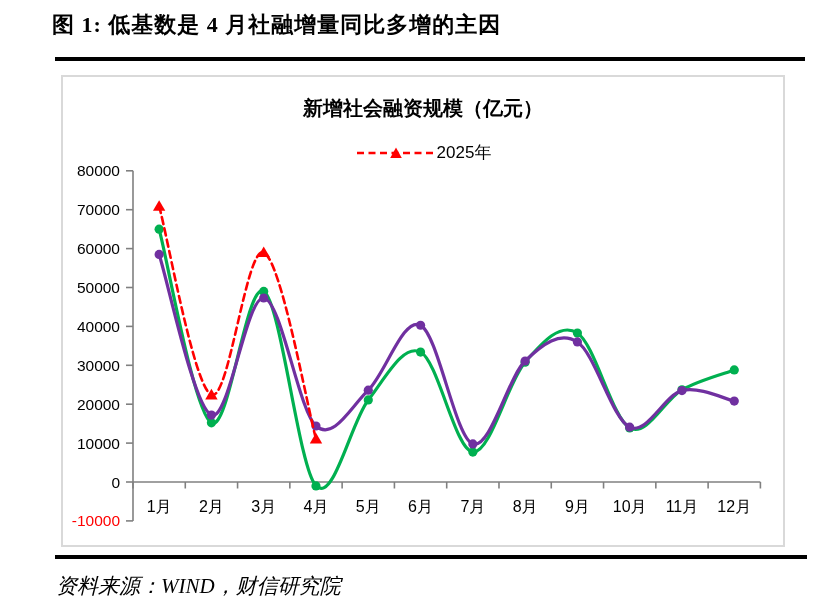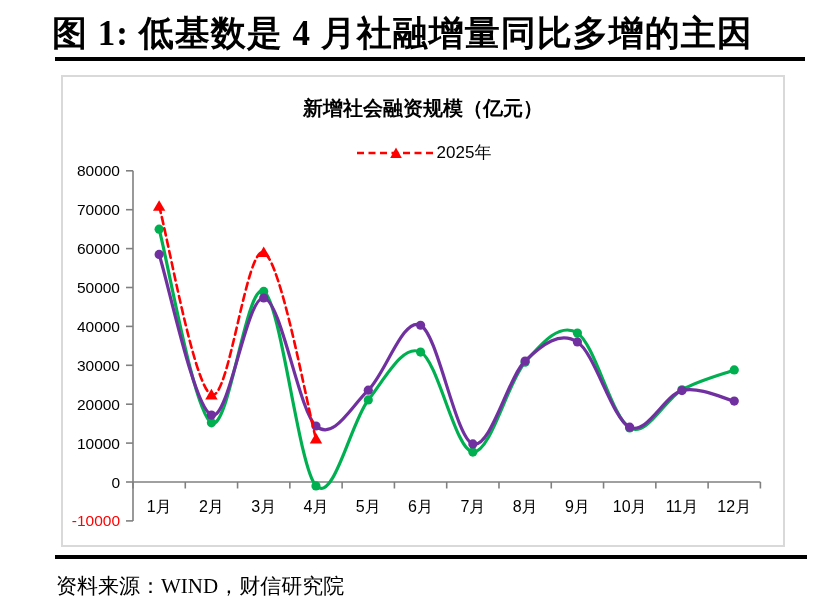--- a/index.html
+++ b/index.html
@@ -1,34 +1,34 @@
 <!DOCTYPE html>
 <html><head>
 <meta charset="utf-8">
 <style>
   html,body{margin:0;padding:0;background:#ffffff;}
   .page{position:relative;width:830px;height:614px;background:#ffffff;overflow:hidden;
         font-family:"Liberation Sans",sans-serif;}
   .fig-title{position:absolute;left:52px;top:10px;width:760px;
-             font-family:"Liberation Serif",serif;font-weight:bold;font-size:35px;color:#000;
+             font-family:"Liberation Serif",serif;font-weight:bold;font-size:22px;color:#000;
              letter-spacing:1px;white-space:nowrap;}
   .rule{position:absolute;background:#000;}
   .rule-top{left:55px;top:57px;width:750px;height:4px;}
   .rule-bottom{left:55px;top:555px;width:752px;height:4px;}
   .chart-box{position:absolute;left:61px;top:75px;width:720px;height:468px;
              border:2px solid #d9d9d9;background:#ffffff;}
   .chart-title{position:absolute;left:0;right:0;top:18px;text-align:center;
                font-weight:bold;font-size:20px;color:#000;}
   .legend{position:absolute;left:0;right:0;top:64px;display:flex;justify-content:center;
           align-items:center;gap:42px;}
   .legend-item{display:flex;align-items:center;}
   .legend-label{font-size:17px;color:#000;white-space:nowrap;}
   #plot{position:absolute;left:0;top:0;}
   .source{position:absolute;left:56px;top:572px;
-          font-family:"Liberation Serif",serif;font-size:21px;color:#000;
+          font-family:"Liberation Serif",serif;font-style:italic;font-size:21px;color:#000;
           white-space:nowrap;}
 </style>
 </head>
 <body>
 
 <div class="page">
   <div class="fig-title">图 1:  低基数是 4 月社融增量同比多增的主因</div>
   <div class="rule rule-top"></div>
 
   <div class="chart-box">

